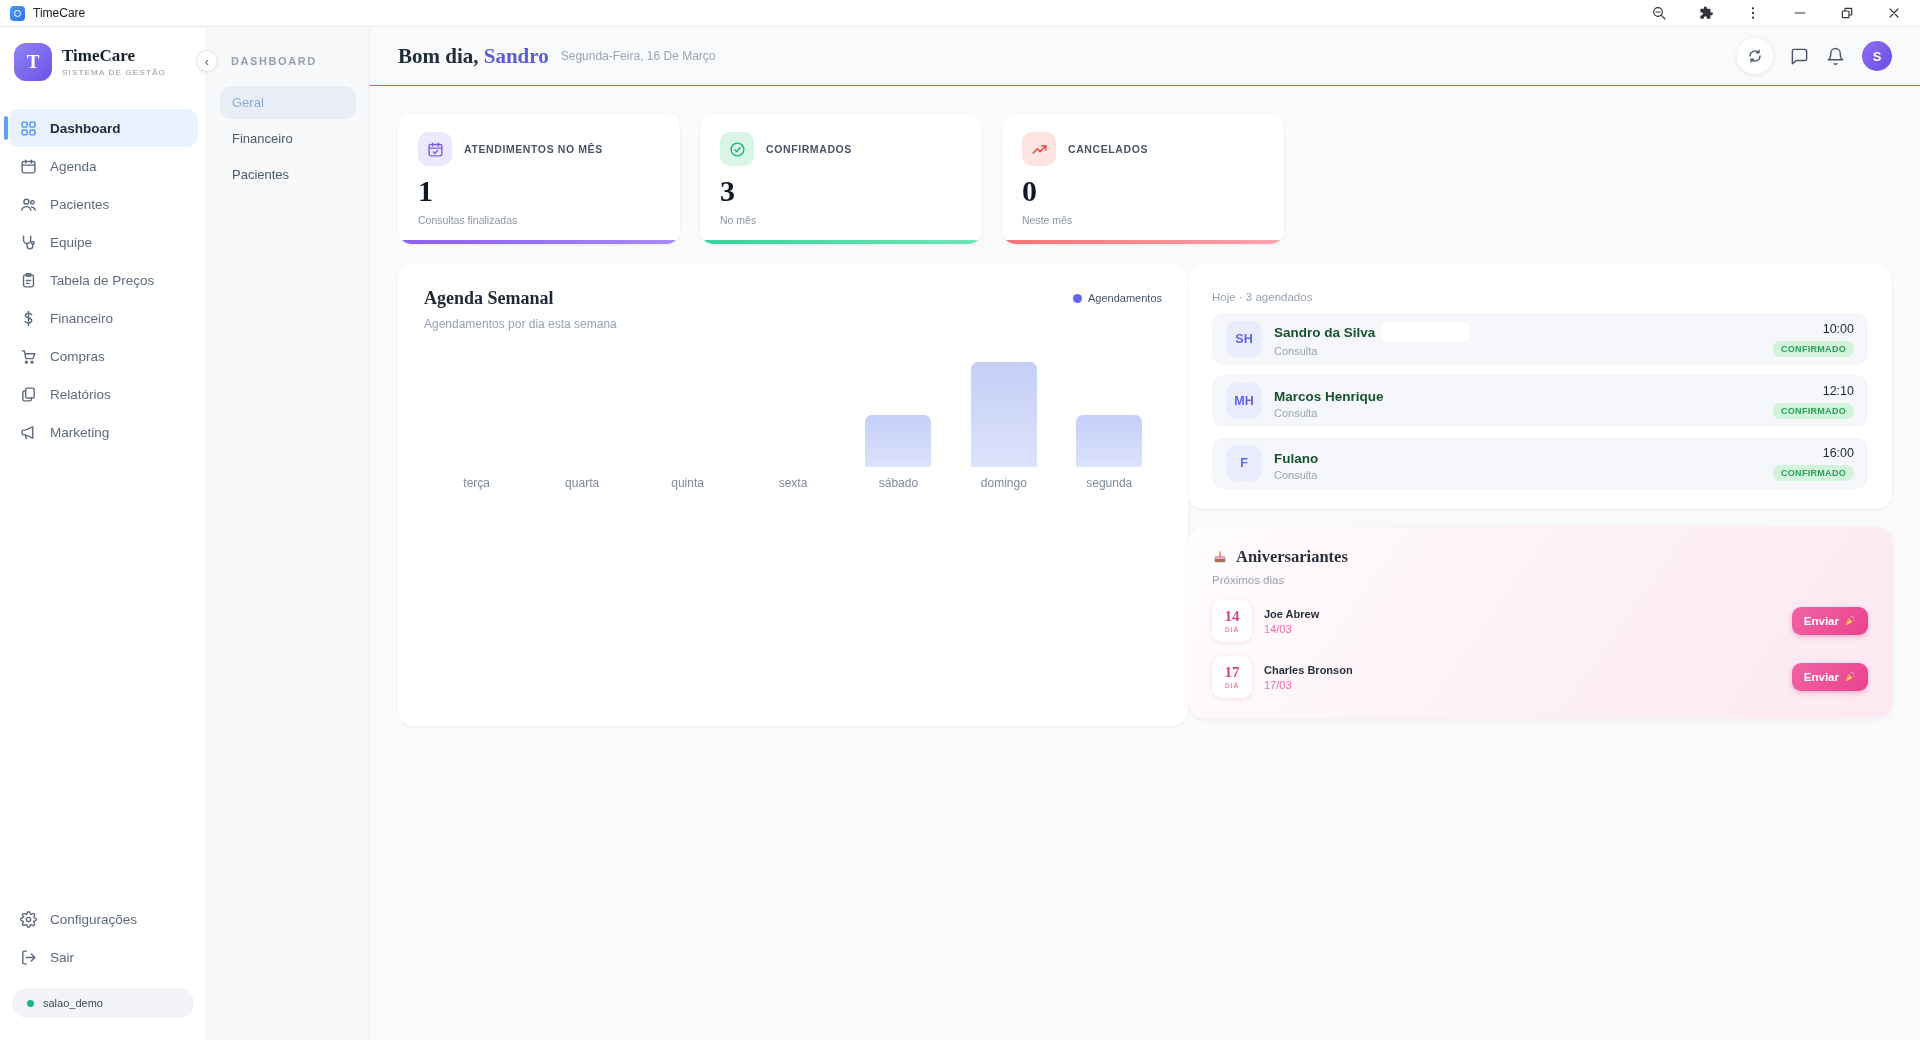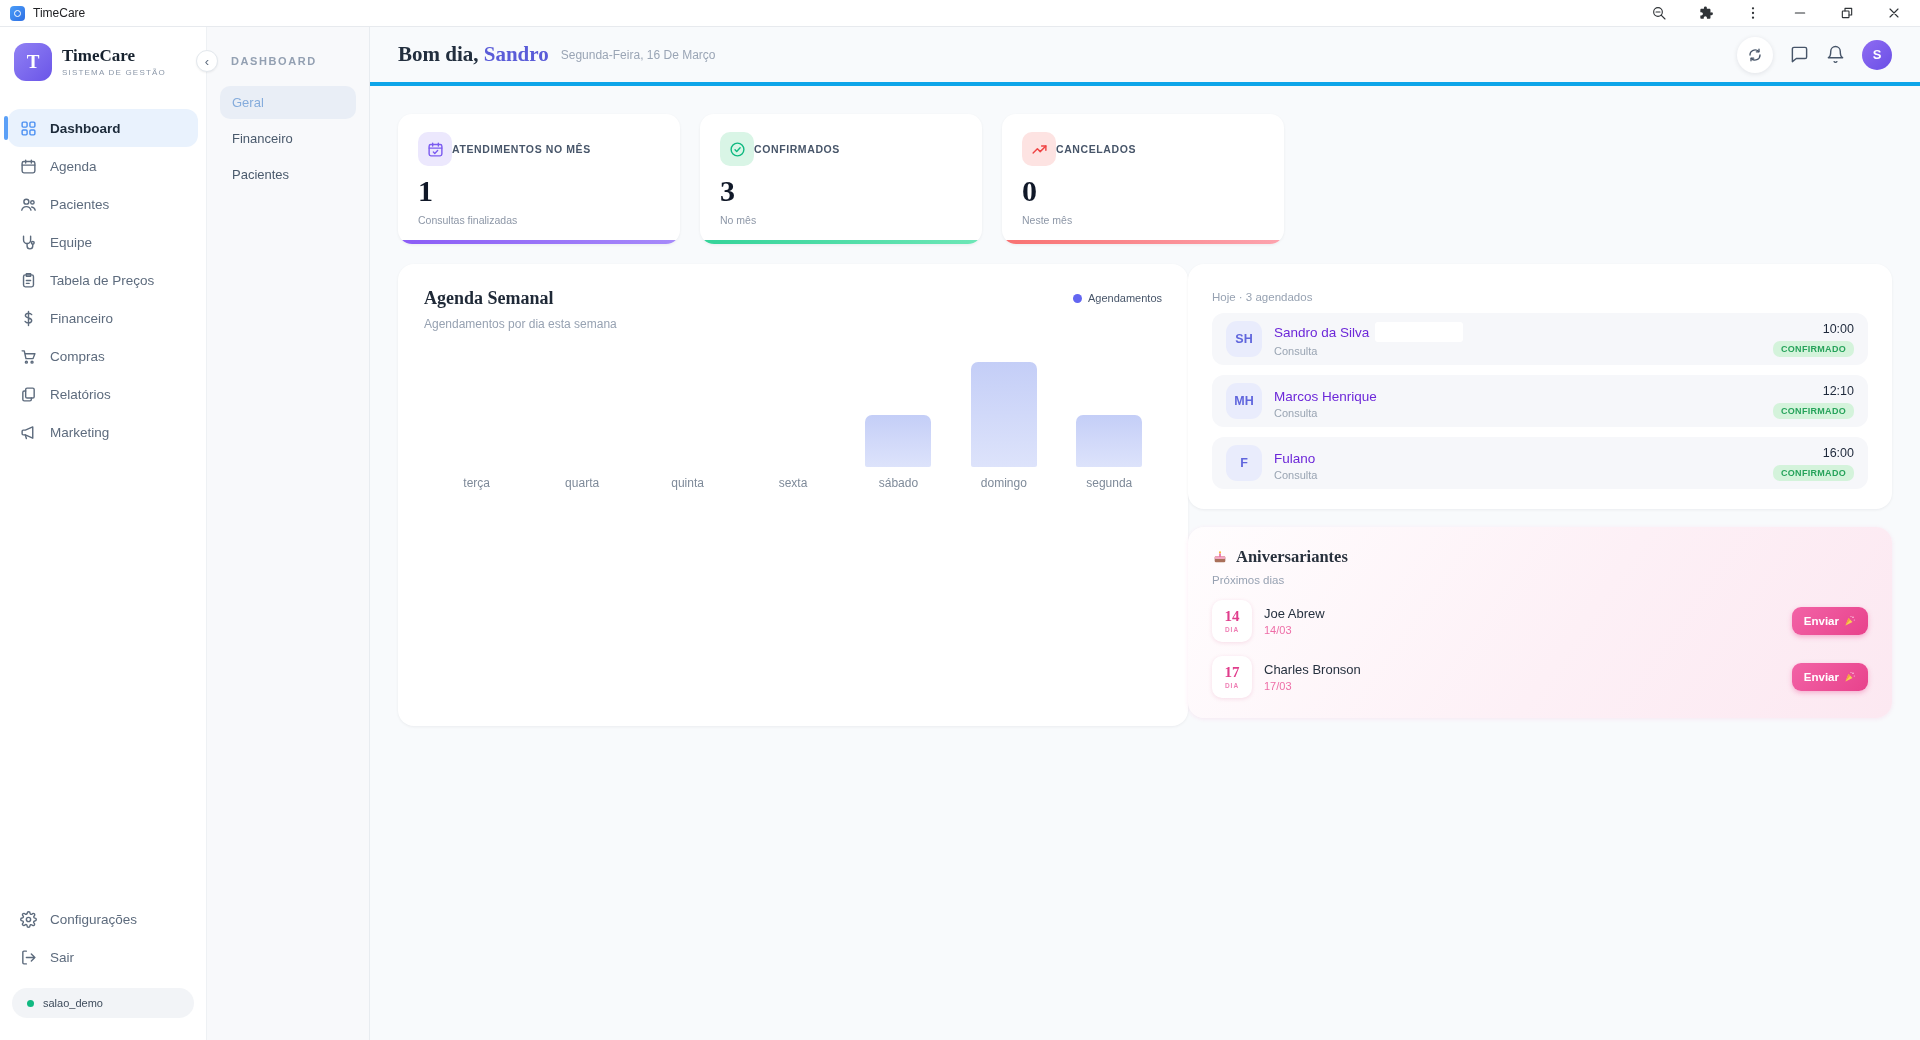--- a/index.html
+++ b/index.html
@@ -45,38 +45,38 @@
   .subnav-title{font-size:11px;font-weight:bold;color:#93a0b2;letter-spacing:1.6px;padding:8px 24px 16px}
   .subnav-item{margin:3px 13px;height:33px;border-radius:10px;display:flex;align-items:center;
     padding:0 12px;font-size:13px;color:#4a5a6c;cursor:pointer}
   .subnav-item.active{background:#e9eef6;color:#85acdc}
   .collapse-btn{position:absolute;left:-11px;top:23px;width:22px;height:22px;border-radius:50%;background:#fff;
     border:1px solid #e3e8ed;box-shadow:0 1px 2px rgba(0,0,0,.06);display:flex;align-items:center;justify-content:center;
     font-size:13px;color:#5d6b7d;cursor:pointer;z-index:5;line-height:1}
 
   
   .content{flex:1;background:#f8fafc;display:flex;flex-direction:column;overflow:hidden}
-  .content-header{height:59px;border-bottom:4px solid #0ea5e9;display:flex;align-items:center;padding:0 28px;flex-shrink:0}
+  .content-header{height:59px;border-bottom:1px solid #0ea5e9;display:flex;align-items:center;padding:0 28px;flex-shrink:0}
   .greeting{font-size:21px;font-weight:bold;color:#222e3e}
   .greeting .user{color:#5a5cd8}
   .header-date{font-size:12px;color:#9aa5b5;margin-left:12px}
   .header-actions{margin-left:auto;display:flex;align-items:center;gap:17px}
   .icon-btn-circle{width:36px;height:36px;border-radius:50%;background:#fff;box-shadow:0 1px 5px rgba(15,23,42,.1);
     display:flex;align-items:center;justify-content:center;color:#475569;cursor:pointer}
   .icon-btn-circle svg{width:16px;height:16px}
   .icon-plain{color:#475569;cursor:pointer;display:flex}
   .icon-plain svg{width:19px;height:19px;stroke-width:1.8}
   .avatar{width:30px;height:30px;border-radius:50%;background:linear-gradient(135deg,#8f6cf2,#6a4fe6);color:#fff;
     font-size:13px;font-weight:bold;display:flex;align-items:center;justify-content:center;cursor:pointer}
 
   .main{padding:28px;flex:1}
   .stats-row{display:flex;gap:20px}
   .stat-card{width:282px;height:130px;background:#fff;border-radius:14px;box-shadow:0 1px 3px rgba(15,23,42,.06);
     position:relative;overflow:hidden;padding:18px 20px}
-  .stat-head{display:flex;align-items:center;gap:0}
+  .stat-head{display:flex;align-items:center;gap:12px}
   .chip{width:34px;height:34px;border-radius:10px;display:flex;align-items:center;justify-content:center}
   .chip svg{width:17px;height:17px}
   .stat-label{font-size:10.5px;font-weight:bold;color:#475569;letter-spacing:.6px}
   .stat-value{font-size:30px;font-weight:bold;color:#101828;margin-top:10px;line-height:1}
   .stat-sub{font-size:10.5px;color:#8d97a7;margin-top:8px}
   .stat-accent{position:absolute;left:0;right:0;bottom:0;height:4px}
 
   .columns{display:flex;margin-top:20px;align-items:flex-start}
   .card{background:#fff;border-radius:16px;box-shadow:0 1px 3px rgba(15,23,42,.06)}
   .chart-card{width:790px;height:462px;padding:24px 26px}
@@ -92,40 +92,40 @@
   .xlabels div{flex:1;text-align:center;font-size:12px;color:#7e8a99}
 
   .right-col{flex:1}
   .patients-card{padding:20px 24px}
   .card-sub{font-size:11.5px;color:#97a2b2;margin-top:7px}
   .patient-row{background:#f6f7fa;border-radius:12px;display:flex;align-items:flex-end;padding:8px 14px;margin-top:10px;cursor:pointer}
   .patient-row:first-of-type{margin-top:17px}
   .p-avatar{width:36px;height:36px;border-radius:11px;background:#e9ecfc;color:#6066dd;font-weight:bold;font-size:12.5px;
     display:flex;align-items:center;justify-content:center;flex-shrink:0}
   .p-info{margin-left:12px}
-  .p-name{font-size:13.5px;font-weight:normal;color:#6d28d9;display:flex;align-items:center}
+  .p-name{font-size:13.5px;font-weight:bold;color:#14532d;display:flex;align-items:center}
   .name-box{display:inline-block;width:88px;height:20px;background:#fff;border-radius:3px;margin-left:6px}
   .p-type{font-size:11px;color:#9aa5b3;margin-top:3px}
   .p-right{margin-left:auto;text-align:right}
   .p-time{font-size:12.5px;font-weight:normal;color:#1e293b}
   .p-badge{display:inline-block;margin-top:5px;background:#d4f3db;color:#27a35b;font-size:9px;font-weight:bold;
     padding:3px 8px;border-radius:7px;letter-spacing:.3px}
 
   .birthday-card{margin-top:18px;border-radius:16px;padding:20px 24px;
     background:linear-gradient(125deg,#fffdfe 0%,#fdf0f6 55%,#fce8f1 100%);box-shadow:0 1px 4px rgba(236,72,153,.10)}
   .b-title-row{display:flex;align-items:center;gap:8px}
   .b-title-row svg{width:16px;height:16px}
   .b-title{font-size:16.5px;font-weight:bold;color:#27303c}
   .b-row{display:flex;align-items:center;margin-top:14px}
   .b-day{width:40px;height:42px;background:#fff;border-radius:10px;box-shadow:0 1px 4px rgba(190,24,93,.13);
     display:flex;flex-direction:column;align-items:center;justify-content:center;flex-shrink:0}
   .b-day-num{font-size:15px;font-weight:bold;color:#e03d8c;line-height:1}
   .b-day-lbl{font-size:6.5px;color:#ef7eb4;letter-spacing:1px;margin-top:2px;font-weight:bold}
   .b-info{margin-left:12px}
-  .b-name{font-size:13px;font-weight:normal;color:#26313f}
+  .b-name{font-size:11px;font-weight:bold;color:#26313f}
   .b-date{font-size:11px;color:#ee6da7;margin-top:3px}
   .b-btn{margin-left:auto;background:linear-gradient(135deg,#f263a6,#e8428c);color:#fff;font-size:11.5px;font-weight:bold;
     padding:8px 12px;border-radius:9px;display:flex;align-items:center;gap:5px;border:none;cursor:pointer;box-shadow:0 2px 5px rgba(232,66,140,.35)}
   .b-btn svg{width:12px;height:12px}
 </style>
 </head>
 <body>
 
 <div class="titlebar">
   <div class="app-icon">

